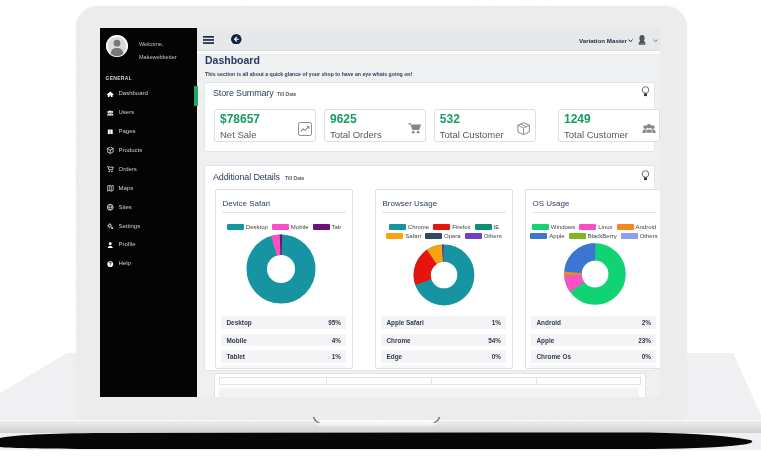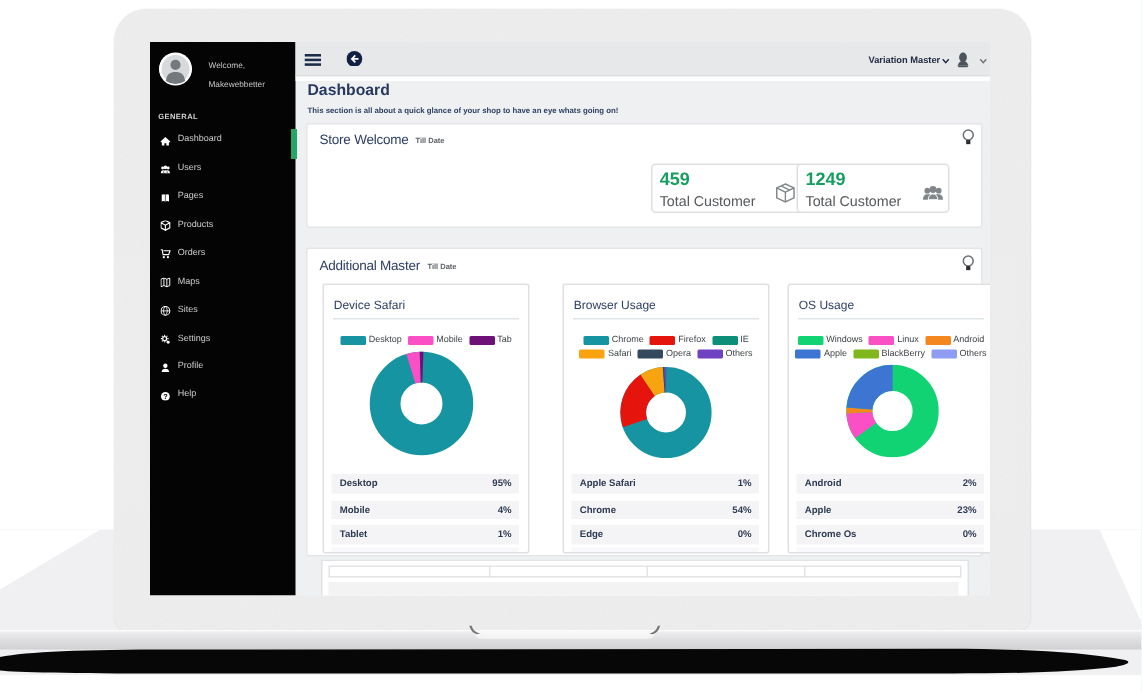--- a/index.html
+++ b/index.html
@@ -182,49 +182,67 @@
     <path d="M10,13 C6,13 3.8,16 2.8,19.5 L17.2,19.5 C16.2,16 14,13 10,13 Z" fill="#4d545c"></path>
     <path d="M2.8,19.5 L17.2,19.5 L15.8,21.5 L4.2,21.5 Z" fill="#4d545c"></path>
   </svg>
   <svg class="abs" style="left:553px;top:10.5px;" width="5" height="4" viewBox="0 0 5 4">
       <path d="M0.5,0.5 L2.5,2.8 L4.5,0.5" stroke="#6a6f76" stroke-width="0.9" fill="none"></path>
     </svg>
 
   <div class="abs" id="pagetitle">Dashboard</div>
   <div class="abs" id="pagesub">This section is all about a quick glance of your shop to have an eye whats going on!</div>
   <div class="abs panel" id="panel1">
-    <div class="ptitle" style="top:5px;">Store Welcome</div>
+    <div class="ptitle" style="top:5px;">Store Summary</div>
     <div class="tilldate" style="left:72px;top:8px;">Till Date</div>
     <svg class="abs" style="left:436px;top:2.5px;" width="9" height="11" viewBox="0 0 9 11">
       <circle cx="4.5" cy="4.0" r="3.3" fill="none" stroke="#6b6f74" stroke-width="1"></circle>
       <rect x="3.1" y="7.4" width="2.8" height="2.7" fill="#2a2c2e"></rect>
     </svg>
   </div>
+  <div class="abs scard" style="left:114px;">
+      <div class="snum">$78657</div>
+      <div class="slab">Net Sale</div>
+      <svg class="sico" width="17" height="17" viewBox="0 0 17 17">
+        <rect x="0.6" y="0.6" width="15.8" height="15.8" rx="2" fill="none" stroke="#7f848a" stroke-width="1.1"></rect>
+        <path d="M3.5,11.5 L6.5,8.5 L8.5,10.2 L13,5.8" fill="none" stroke="#7f848a" stroke-width="1.3"></path>
+        <path d="M13.4,5.4 L13.6,8.2 M13.4,5.4 L10.6,5.2" stroke="#7f848a" stroke-width="1.2"></path>
+      </svg>
+    </div>
+<div class="abs scard" style="left:224px;">
+      <div class="snum">9625</div>
+      <div class="slab">Total Orders</div>
+      <svg class="sico" width="17" height="17" viewBox="0 0 17 17">
+        <path d="M0.6,1.2 L3.2,1.2 L3.8,3 L16,3 L13.6,9.8 L5.2,9.8 L3.4,4 L2.4,2.6 L0.6,2.6 Z" fill="#85898e"></path>
+        <circle cx="6.3" cy="12.3" r="1.6" fill="#85898e"></circle>
+        <circle cx="12.3" cy="12.3" r="1.6" fill="#85898e"></circle>
+      </svg>
+    </div>
 <div class="abs scard" style="left:333.8px;">
-      <div class="snum">459</div>
+      <div class="snum">532</div>
       <div class="slab">Total Customer</div>
       <svg class="sico" width="17" height="17" viewBox="0 0 17 17">
         <path d="M8,0.8 L15,4 L15,12 L8,15.4 L1,12 L1,4 Z" fill="none" stroke="#82878c" stroke-width="1.2"></path>
         <path d="M1,4 L8,7.4 L15,4 M8,7.4 L8,15.4 M4.5,2.4 L11.5,5.8" fill="none" stroke="#82878c" stroke-width="1.1"></path>
       </svg>
     </div>
-<div class="abs scard" style="left:431px;text-align:right;">
+<div class="abs scard" style="left:458px;text-align:right;">
       <div class="snum">1249</div>
       <div class="slab">Total Customer</div>
       <svg class="sico" width="17" height="17" viewBox="0 0 17 17">
         <circle cx="3.9" cy="6.2" r="2.3" fill="#82868b"></circle>
         <circle cx="13.1" cy="6.2" r="2.3" fill="#82868b"></circle>
         <circle cx="8.5" cy="5.2" r="2.8" fill="#82868b"></circle>
         <path d="M0.3,13.5 C0.6,10 2.2,9 4.3,9.2 L12.7,9.2 C14.8,9 16.4,10 16.7,13.5 Z" fill="#82868b"></path>
         <path d="M4.6,13.5 C4.8,10.5 6.3,8.8 8.5,8.8 C10.7,8.8 12.2,10.5 12.4,13.5 Z" fill="#82868b" stroke="#fff" stroke-width="0.8"></path>
       </svg>
     </div>
   <div class="abs" id="graystrip"></div>
   <div class="abs panel" id="panel2">
-    <div class="ptitle" style="top:6px;">Additional Master</div>
+    <div class="ptitle" style="top:6px;">Additional Details</div>
     <div class="tilldate" style="left:80px;top:8.5px;">Till Date</div>
     <svg class="abs" style="left:436px;top:3.5px;" width="9" height="11" viewBox="0 0 9 11">
       <circle cx="4.5" cy="4.0" r="3.3" fill="none" stroke="#6b6f74" stroke-width="1"></circle>
       <rect x="3.1" y="7.4" width="2.8" height="2.7" fill="#2a2c2e"></rect>
     </svg>
     <div class="abs ucard" style="left:10px;">
 <div class="utitle">Device Safari</div>
         <div class="uhr"></div>
 <div class="legend" style="top:34px;"><span class="litem"><span class="lsw" style="background:#1794a1"></span><span class="llab">Desktop</span></span><span class="litem"><span class="lsw" style="background:#fb4fc5"></span><span class="llab">Mobile</span></span><span class="litem"><span class="lsw" style="background:#6d1077"></span><span class="llab">Tab</span></span></div>
 <svg class="abs" style="left:29.3px;top:43.4px" width="72" height="72" viewBox="0 0 72 72">

